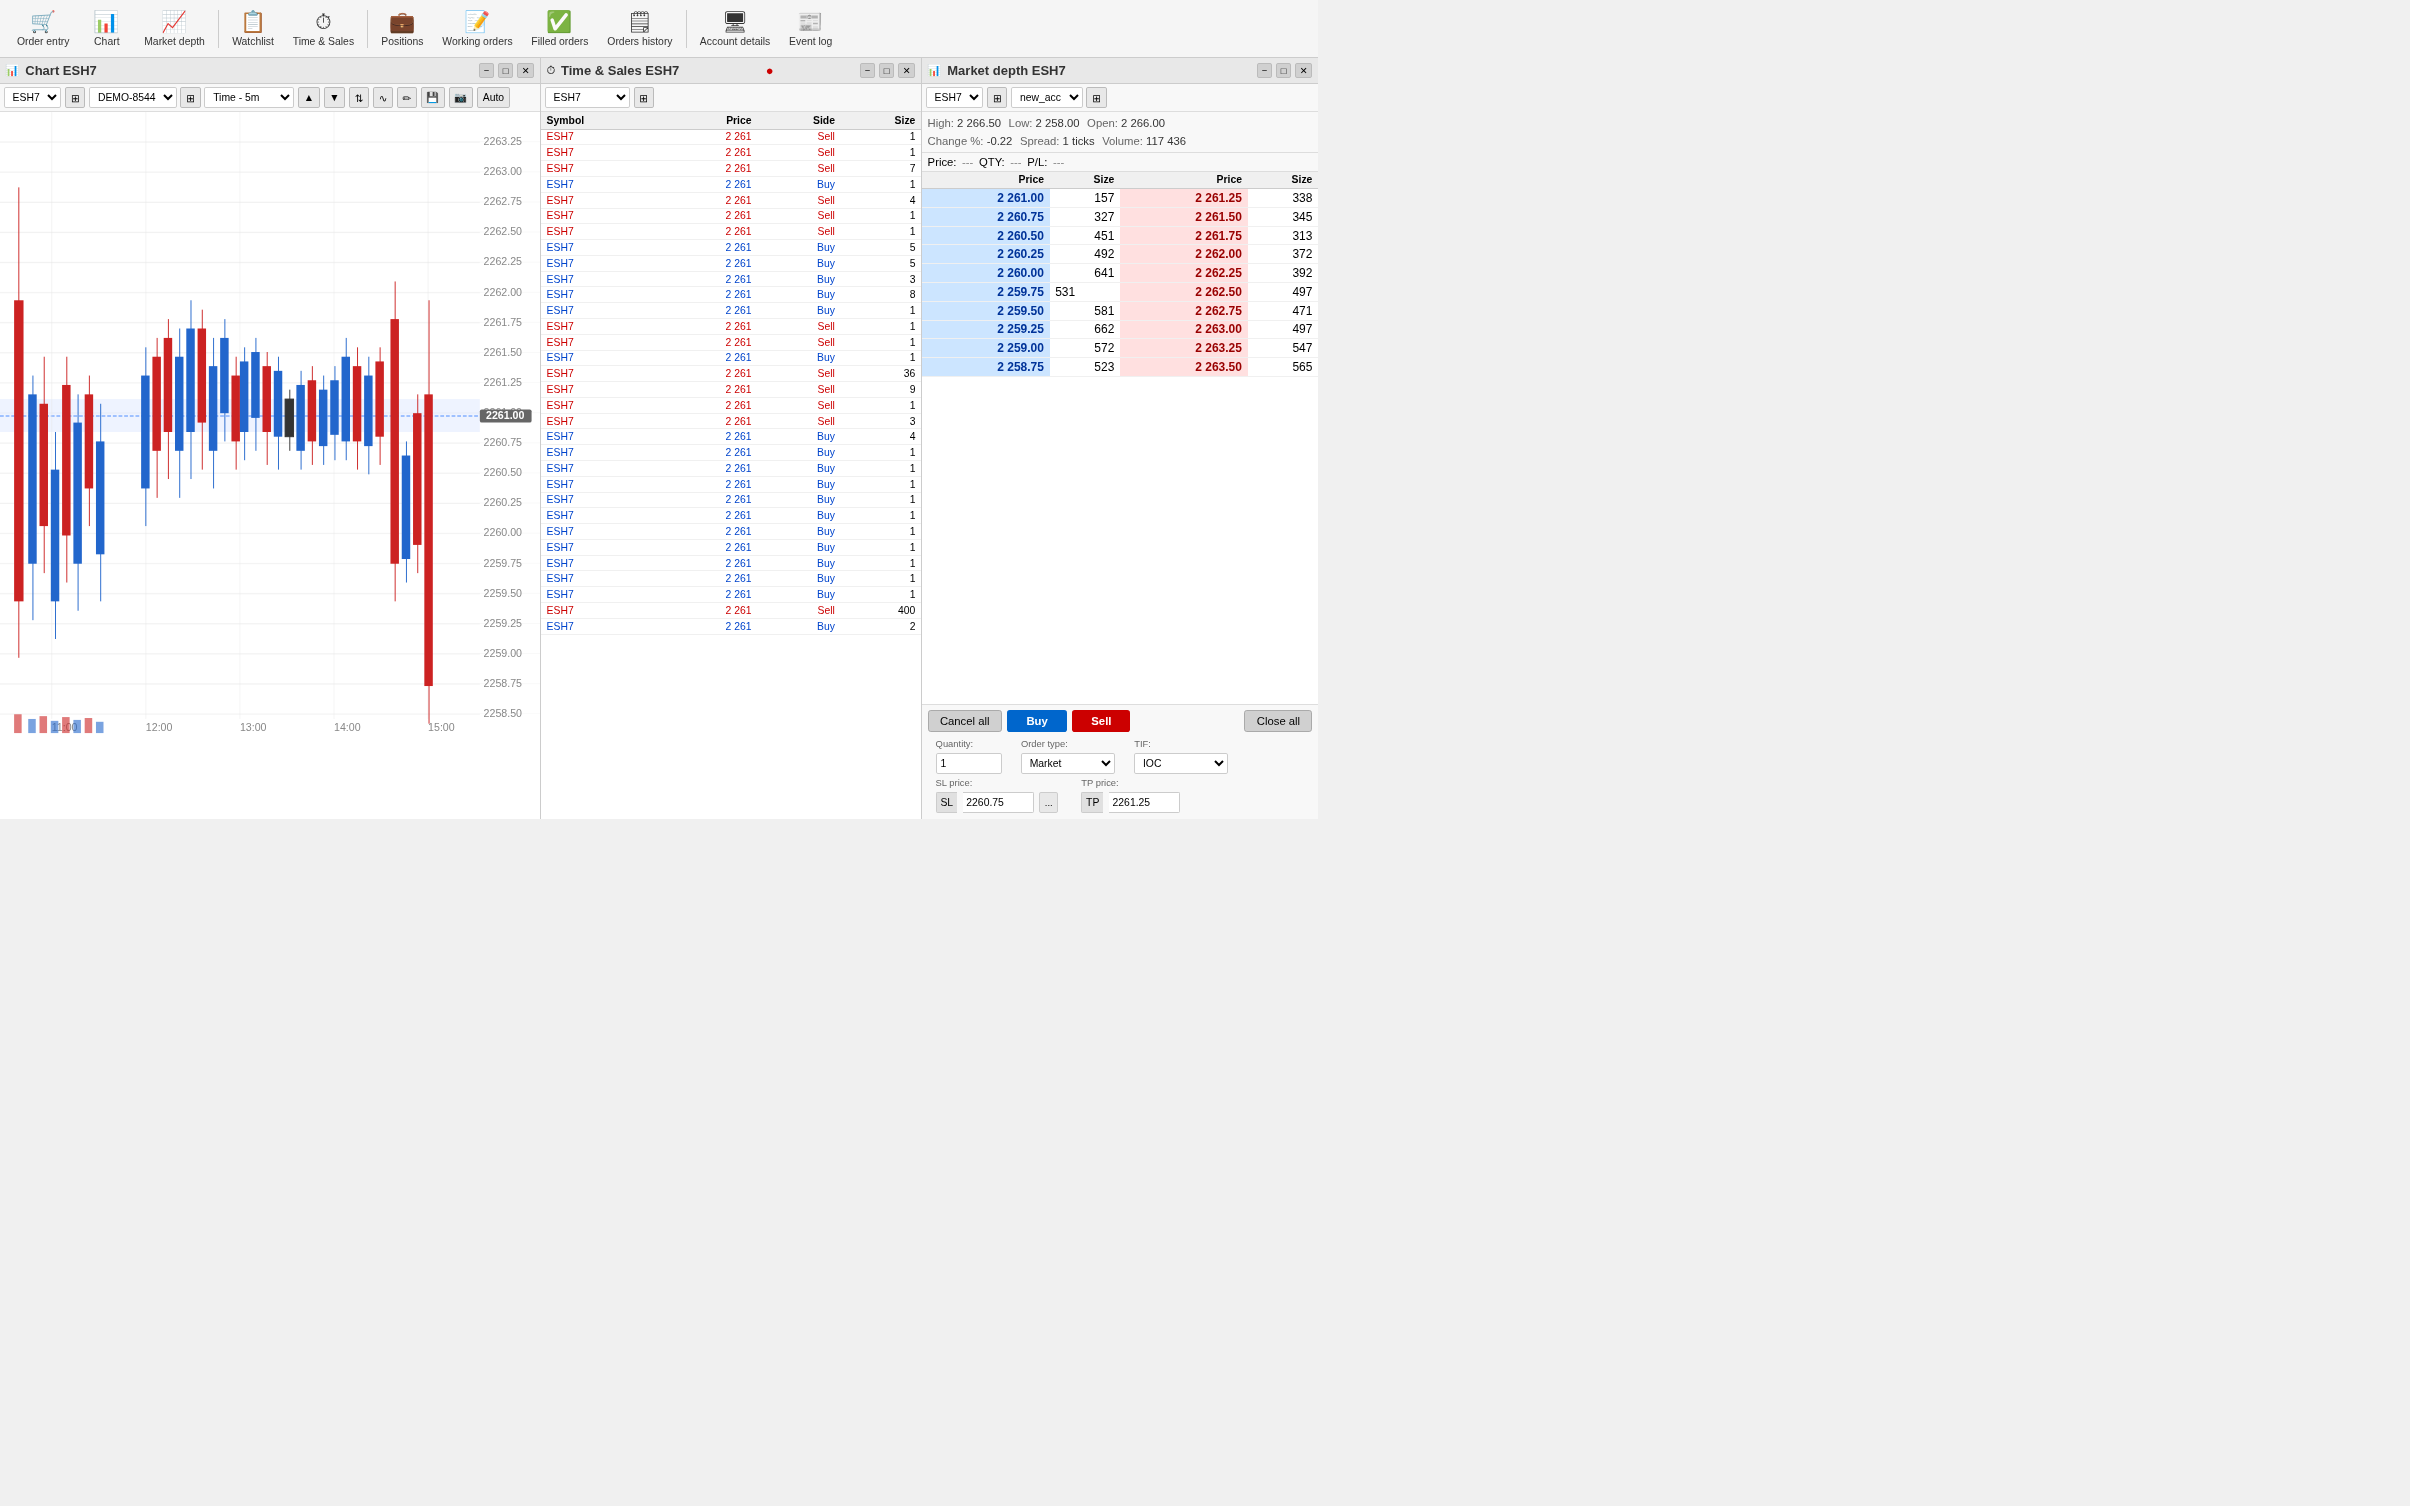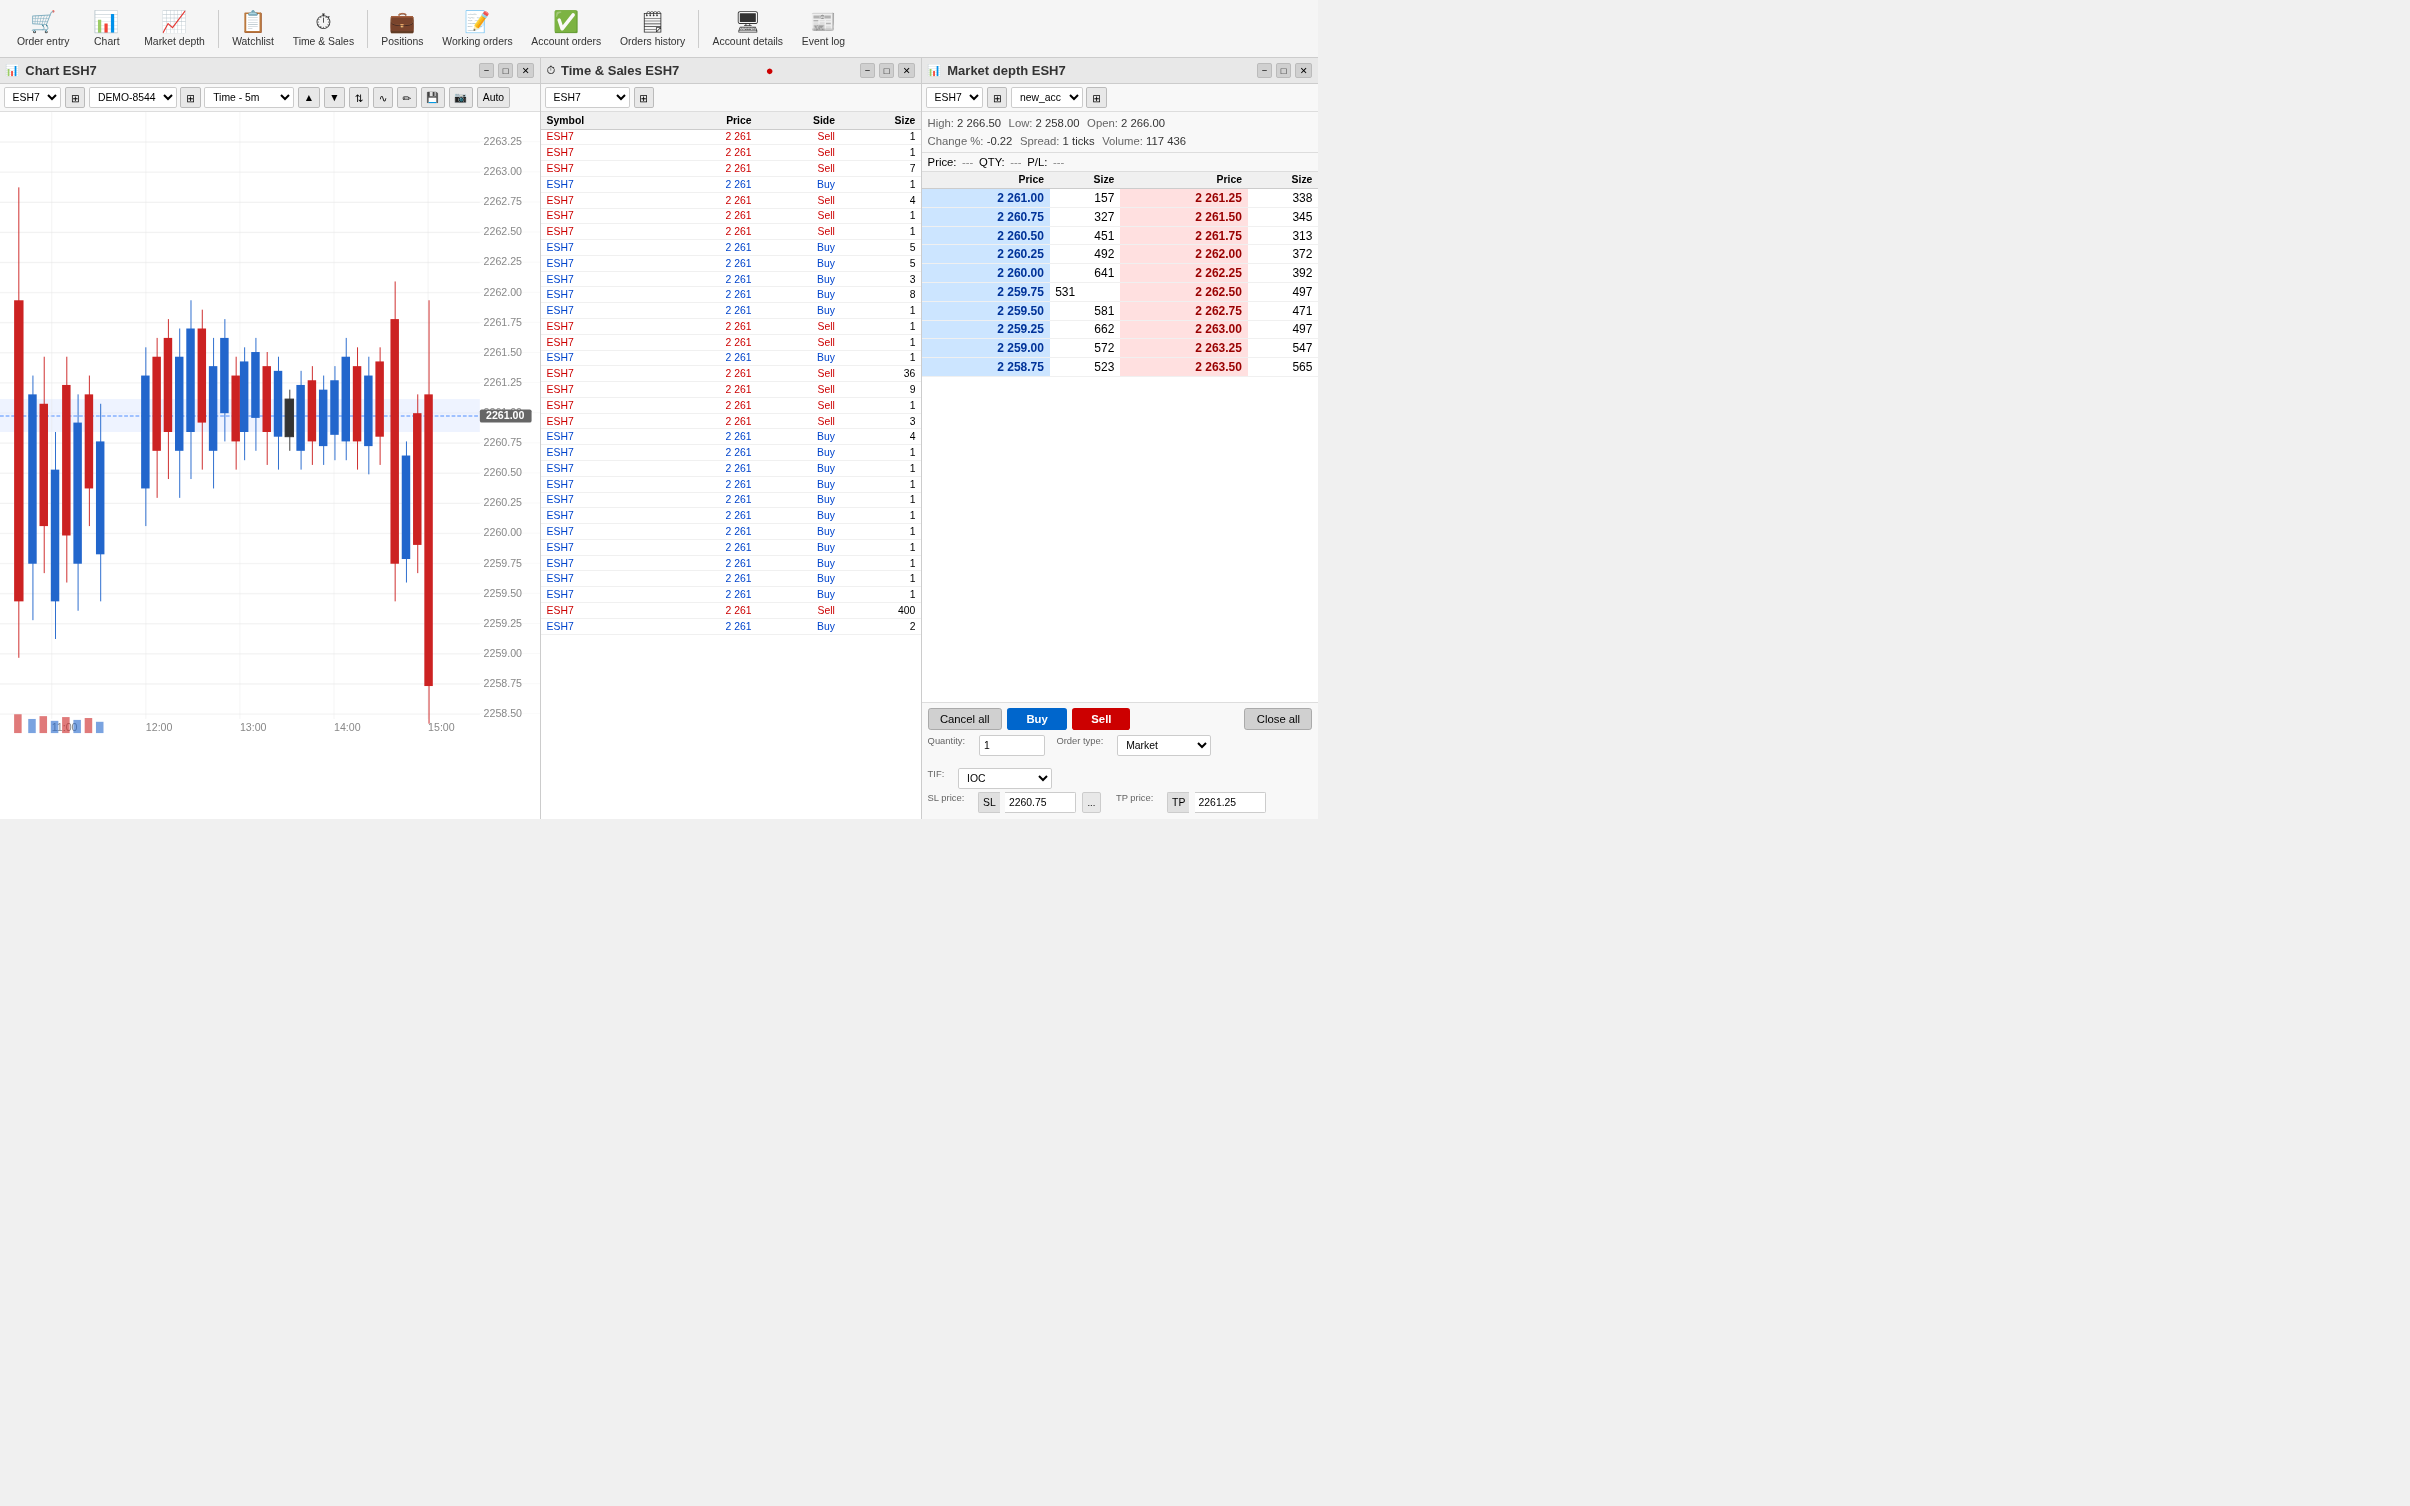--- a/index.html
+++ b/index.html
@@ -189,21 +189,21 @@
     }
     #md-table td { padding: 1.9px 5.6px; text-align: right; font-size: 12px; border-bottom: 0.9px solid #f0f0f0; }
     .bid-price { background: #cce5ff; color: #003399; font-weight: bold; }
     .ask-price { background: #ffe0e0; color: #990000; font-weight: bold; }
     .order-buttons { display: flex; gap: 5.6px; margin-bottom: 5.6px; }
     .btn-cancel { background: #d0d0d0; border: 0.9px solid #aaa; border-radius: 2.8px; padding: 3.8px 11.3px; cursor: pointer; font-size: 11.3px; }
     .btn-buy { background: #0066cc; border: none; border-radius: 2.8px; padding: 3.8px 19px; cursor: pointer; font-size: 11.3px; color: white; font-weight: bold; }
     .btn-sell { background: #cc0000; border: none; border-radius: 2.8px; padding: 3.8px 19px; cursor: pointer; font-size: 11.3px; color: white; font-weight: bold; }
     .btn-close-all { background: #d0d0d0; border: 0.9px solid #aaa; border-radius: 2.8px; padding: 3.8px 11.3px; cursor: pointer; font-size: 11.3px; margin-left: auto; }
     .order-fields { display: flex; gap: 11.3px; flex-wrap: wrap; }
-    .order-field-group { display: flex; gap: 14px; }
+    .order-field-group { display: flex; flex-direction: column; gap: 4px; margin-left: 8px; }
     .order-field-label { font-size: 9.4px; color: #666; }
     .order-field-input {
       border: 0.9px solid #ccc;
       background: #fff;
       padding: 1.9px 3.8px;
       height: 21px;
       font-size: 10.4px;
       border-radius: 1.9px;
       width: 75px;
     }
@@ -284,21 +284,21 @@
   <div class="toolbar-item">
     <span class="toolbar-icon">💼</span>
     <span class="toolbar-label">Positions</span>
   </div>
   <div class="toolbar-item">
     <span class="toolbar-icon">📝</span>
     <span class="toolbar-label">Working orders</span>
   </div>
   <div class="toolbar-item">
     <span class="toolbar-icon">✅</span>
-    <span class="toolbar-label">Account orders</span>
+    <span class="toolbar-label">Filled orders</span>
   </div>
   <div class="toolbar-item">
     <span class="toolbar-icon">🗒</span>
     <span class="toolbar-label">Orders history</span>
   </div>
   <div class="toolbar-divider"></div>
   <div class="toolbar-item">
     <span class="toolbar-icon">🖥</span>
     <span class="toolbar-label">Account details</span>
   </div>

